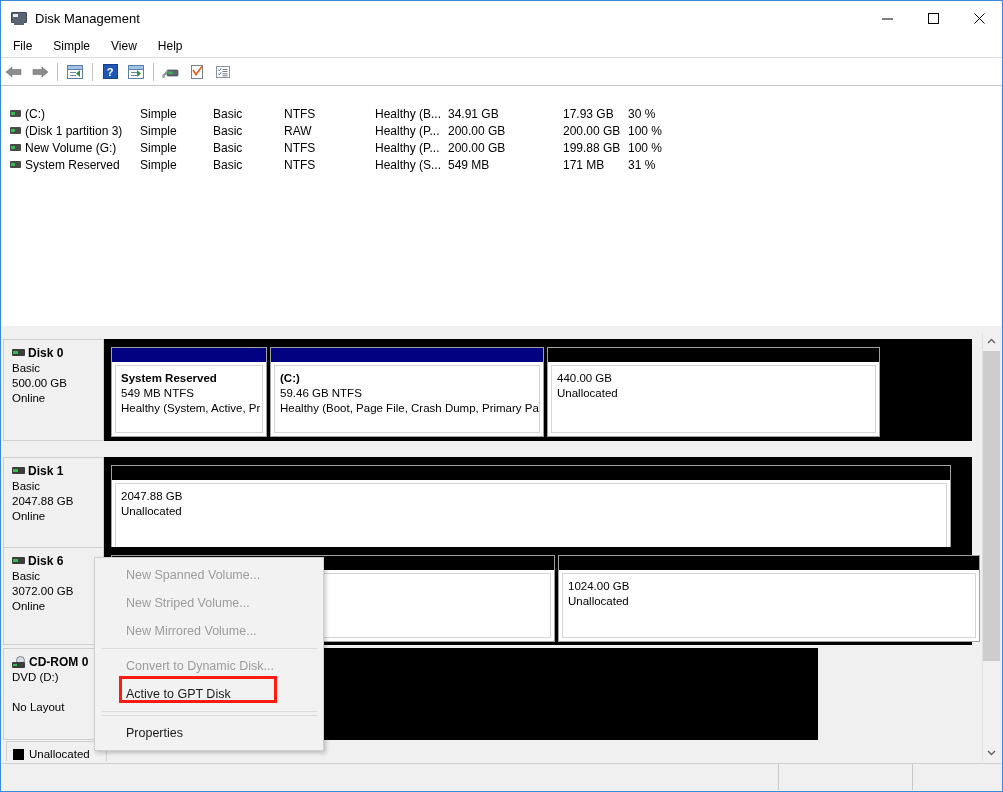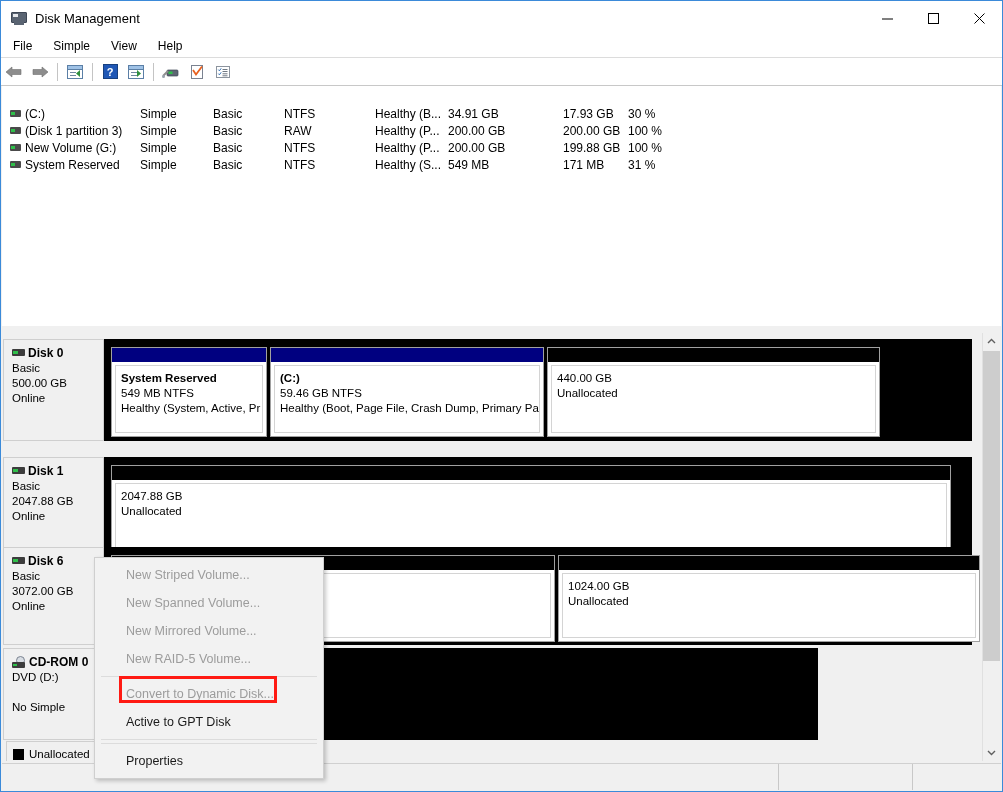--- a/index.html
+++ b/index.html
@@ -605,21 +605,21 @@
           </div>
         </div>
       </div>
     </div>
 
     <div class="disk-row" style="top:315px;height:92px;width:815px;text-decoration:underline;">
       <div class="disk-info">
         <div class="disk-title"><span class="cd-icon"><span class="disc"></span><span class="tray"></span></span><span>CD-ROM 0</span></div>
         <div>DVD (D:)</div>
         <div style="height:15px">&nbsp;</div>
-        <div>No Simple</div>
+        <div>No Layout</div>
       </div>
     </div>
 
     <div class="legend" style="top:408px;">
       <span class="sw"></span>
       <span>Unallocated</span>
     </div>
 
     <div class="vscroll">
       <div class="vs-btn" style="position:absolute;top:0;left:0;">
@@ -637,24 +637,23 @@
 
   </div>
 
   <div class="statusbar">
     <div class="sb-pane" style="width:777px"></div>
     <div class="sb-pane" style="width:134px"></div>
     <div class="sb-pane" style="width:88px;border-right:none"></div>
   </div>
 
   <div class="ctxmenu">
+    <div class="ctx-item disabled">New Spanned Volume...</div>
     <div class="ctx-item disabled">New Striped Volume...</div>
-    <div class="ctx-item disabled">New Spanned Volume...</div>
     <div class="ctx-item disabled">New Mirrored Volume...</div>
-    <div class="ctx-item disabled">New RAID-5 Volume...</div>
     <div class="ctx-sep"></div>
     <div class="ctx-item disabled">Convert to Dynamic Disk...</div>
     <div class="ctx-item">Active to GPT Disk</div>
     <div class="ctx-sep"></div>
     <div class="ctx-sep"></div>
     <div class="ctx-item">Properties</div>
 
     <div class="ctx-highlight"></div>
   </div>
 

